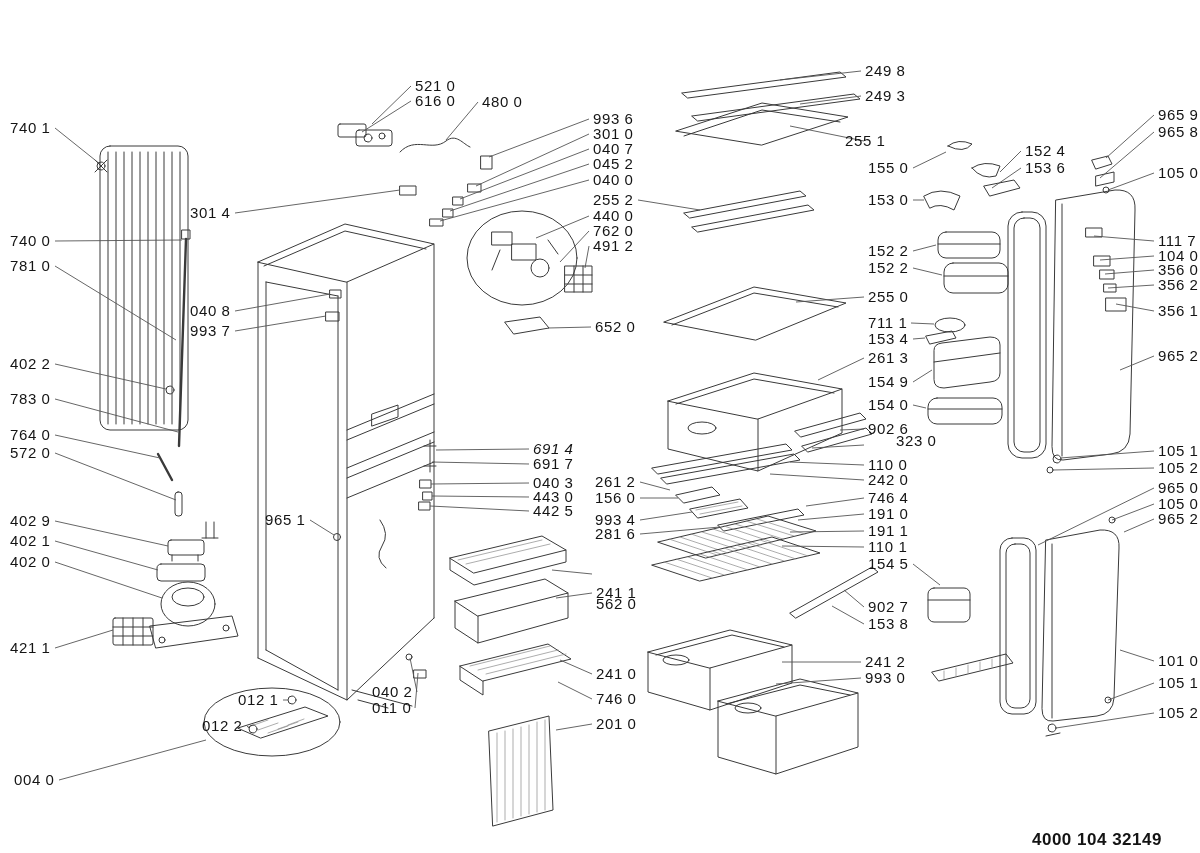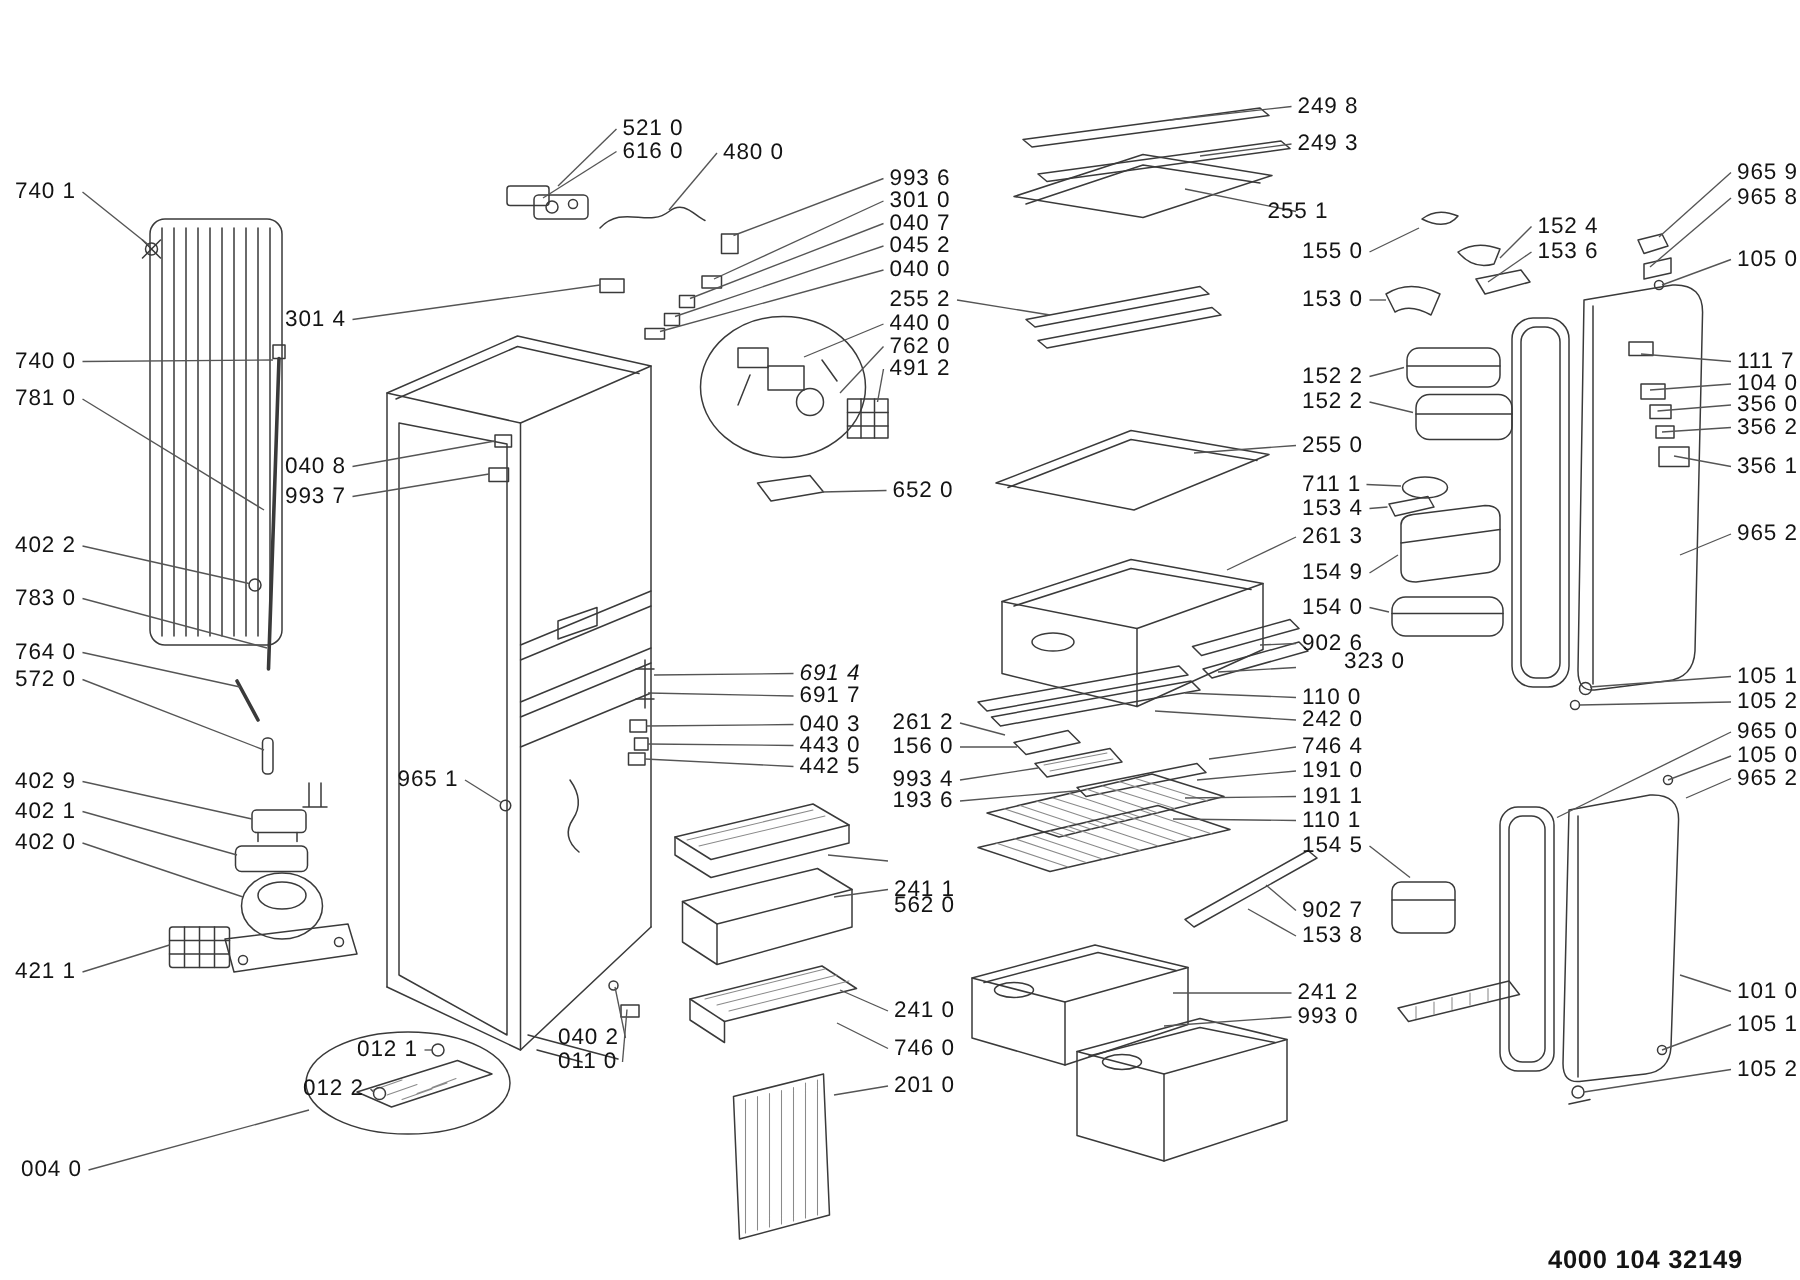--- a/index.html
+++ b/index.html
@@ -359,21 +359,21 @@
       <div class="part-label" style="left: 595px; top: 318px;">652 0</div>
       <div class="part-label" style="left: 533px; top: 440px; font-style: italic;">691 4</div>
       <div class="part-label" style="left: 533px; top: 455px;">691 7</div>
       <div class="part-label" style="left: 533px; top: 474px;">040 3</div>
       <div class="part-label" style="left: 533px; top: 488px;">443 0</div>
       <div class="part-label" style="left: 533px; top: 502px;">442 5</div>
       <div class="part-label" style="left: 265px; top: 511px;">965 1</div>
       <div class="part-label" style="left: 595px; top: 473px;">261 2</div>
       <div class="part-label" style="left: 595px; top: 489px;">156 0</div>
       <div class="part-label" style="left: 595px; top: 511px;">993 4</div>
-      <div class="part-label" style="left: 595px; top: 525px;">193 6</div>
+      <div class="part-label" style="left: 595px; top: 525px;">281 6</div>
       <div class="part-label" style="left: 596px; top: 595px;">562 0</div>
       <div class="part-label" style="left: 596px; top: 584px;">241 1</div>
       <div class="part-label" style="left: 372px; top: 683px;">040 2</div>
       <div class="part-label" style="left: 372px; top: 699px;">011 0</div>
       <div class="part-label" style="left: 596px; top: 665px;">241 0</div>
       <div class="part-label" style="left: 596px; top: 690px;">746 0</div>
       <div class="part-label" style="left: 596px; top: 715px;">201 0</div>
       <div class="part-label" style="left: 865px; top: 62px;">249 8</div>
       <div class="part-label" style="left: 865px; top: 87px;">249 3</div>
       <div class="part-label" style="left: 845px; top: 132px;">255 1</div>

